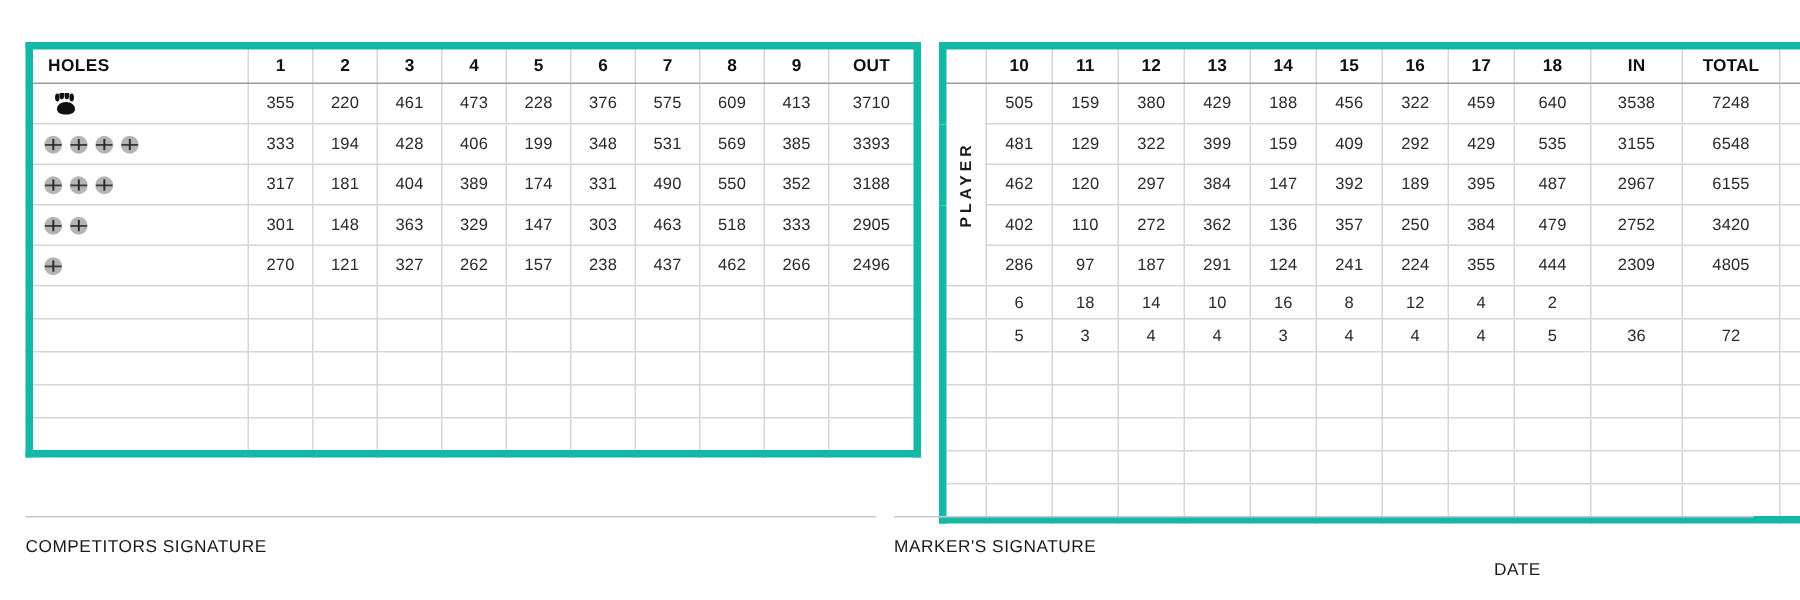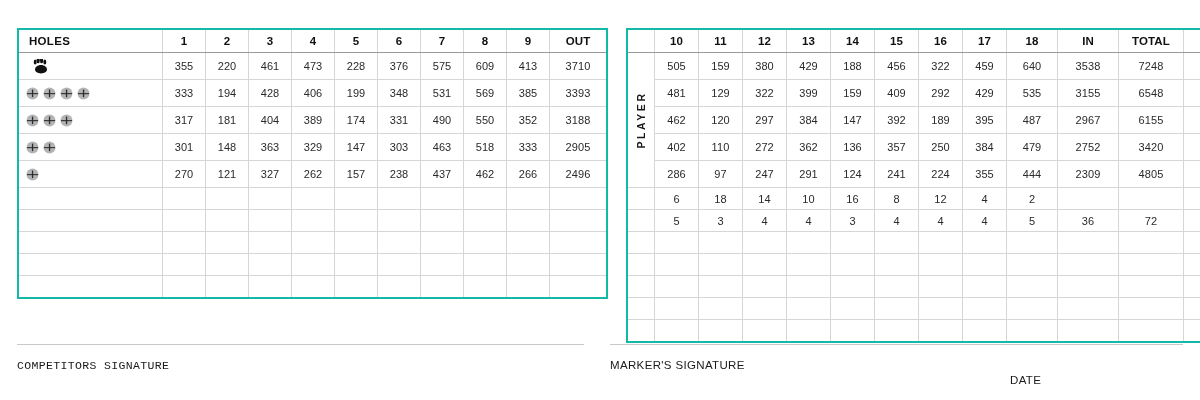--- a/index.html
+++ b/index.html
@@ -32,21 +32,21 @@
   .panel {
     position: relative;
   }
   .panel-left  { width: 567px; }
   .panel-right { width: 567px; padding-left: 16px; }
 
   table.card {
     border-collapse: collapse;
     table-layout: fixed;
     width: 100%;
-    border: 2px solid #14b8a6;
+    border: 5px solid #14b8a6;
   }
 
   table.card td,
   table.card th {
     border: 1px solid #d6d6d6;
     padding: 0;
     text-align: center;
     vertical-align: middle;
     font-size: 11px;
     font-weight: 400;
@@ -129,22 +129,22 @@
     border-top: 1px solid #c9c9c9;
     height: 0;
   }
   .sign-label {
     font-size: 11.5px;
     letter-spacing: .35px;
     color: #1a1a1a;
     margin-top: 14px;
     display: inline-block;
   }
-  .sign-left  { left: 17px;  width: 567px; font-family: Liberation Mono, monospace; }
-  .sign-right { left: 610px; width: 573px; }
+  .sign-left  { left: 17px;  width: 567px; }
+  .sign-right { left: 596px; width: 573px; }
   .date-label {
     position: absolute;
     left: 400px;
     top: 0;
     font-size: 11.5px;
     letter-spacing: .35px;
     color: #1a1a1a;
     margin-top: 30px;
   }
 </style>
@@ -454,21 +454,21 @@
               <td>250</td>
               <td>384</td>
               <td>479</td>
               <td>2752</td>
               <td>3420</td>
               <td></td>
             </tr>
             <tr class="tee-row">
               <td>286</td>
               <td>97</td>
-              <td>247</td>
+              <td>187</td>
               <td>291</td>
               <td>124</td>
               <td>241</td>
               <td>224</td>
               <td>355</td>
               <td>444</td>
               <td>2309</td>
               <td>4805</td>
               <td></td>
             </tr>

